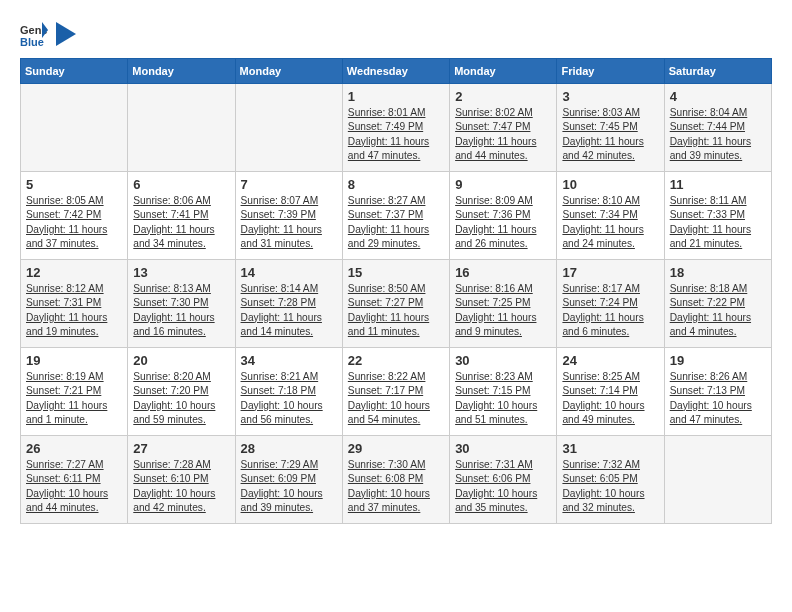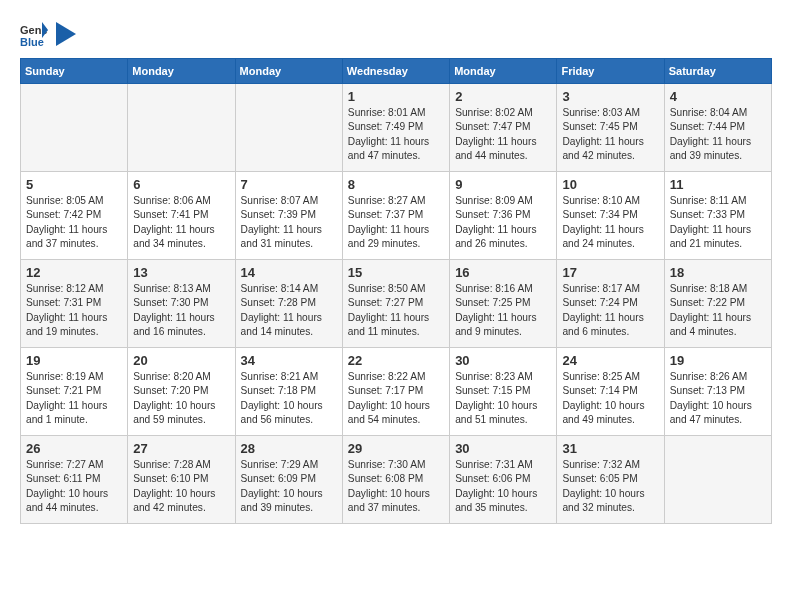--- a/index.html
+++ b/index.html
@@ -70,20 +70,21 @@
     .day-number {
       font-weight: bold;
       font-size: 13px;
       display: block;
       margin-bottom: 2px;
     }
     .day-info {
       font-size: 10.2px;
       line-height: 1.4;
       color: #333;
+      text-decoration: underline;
     }
   </style>
 </head>
 <body>
 
 <div class="header">
   <div class="logo">
     <div class="logo-icon">
       <svg viewBox="0 0 28 28" xmlns="http://www.w3.org/2000/svg">
         <text x="0" y="14" font-size="11" font-weight="bold" fill="#333">General</text>

